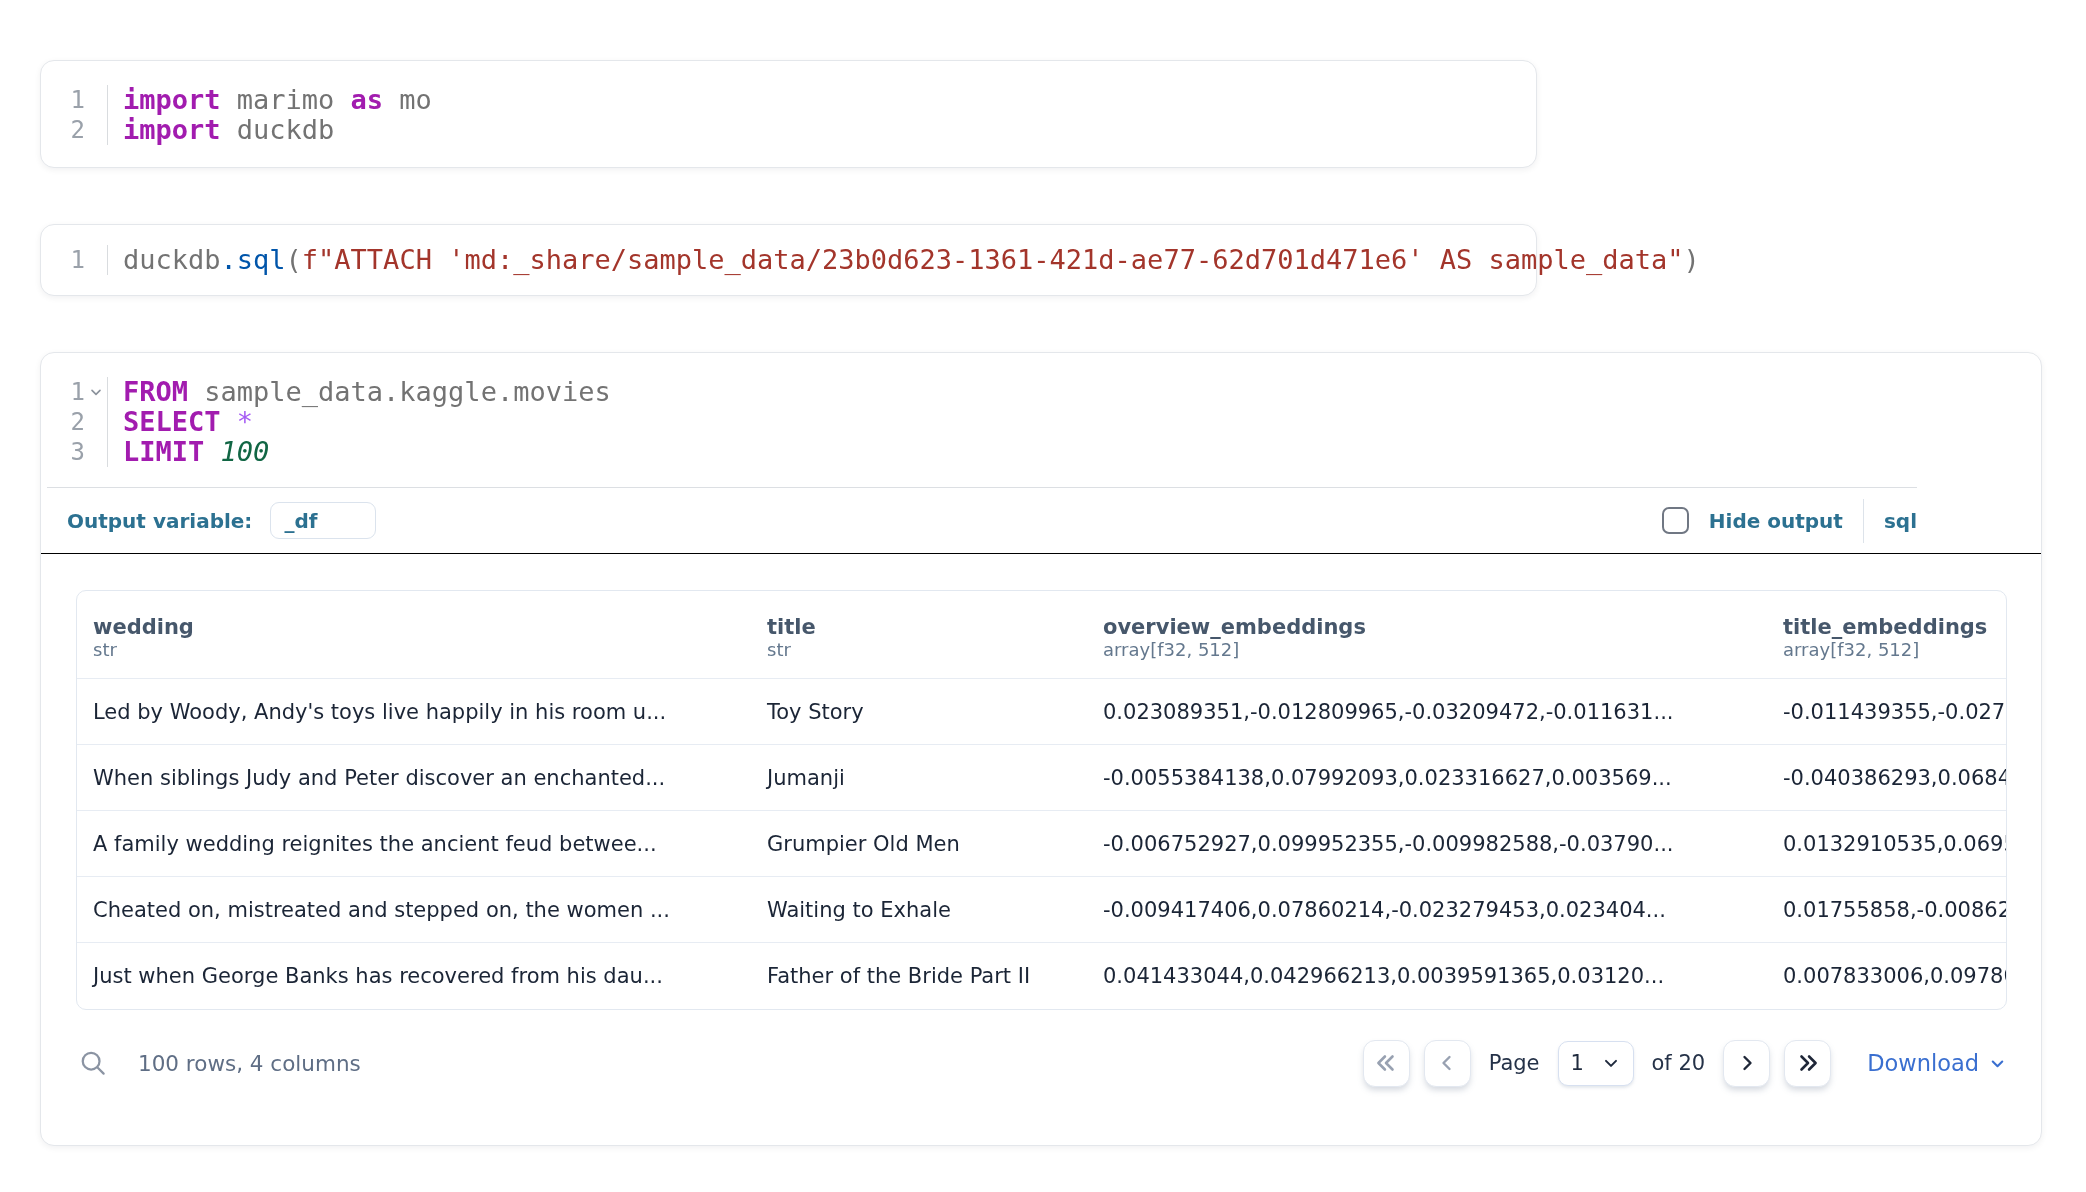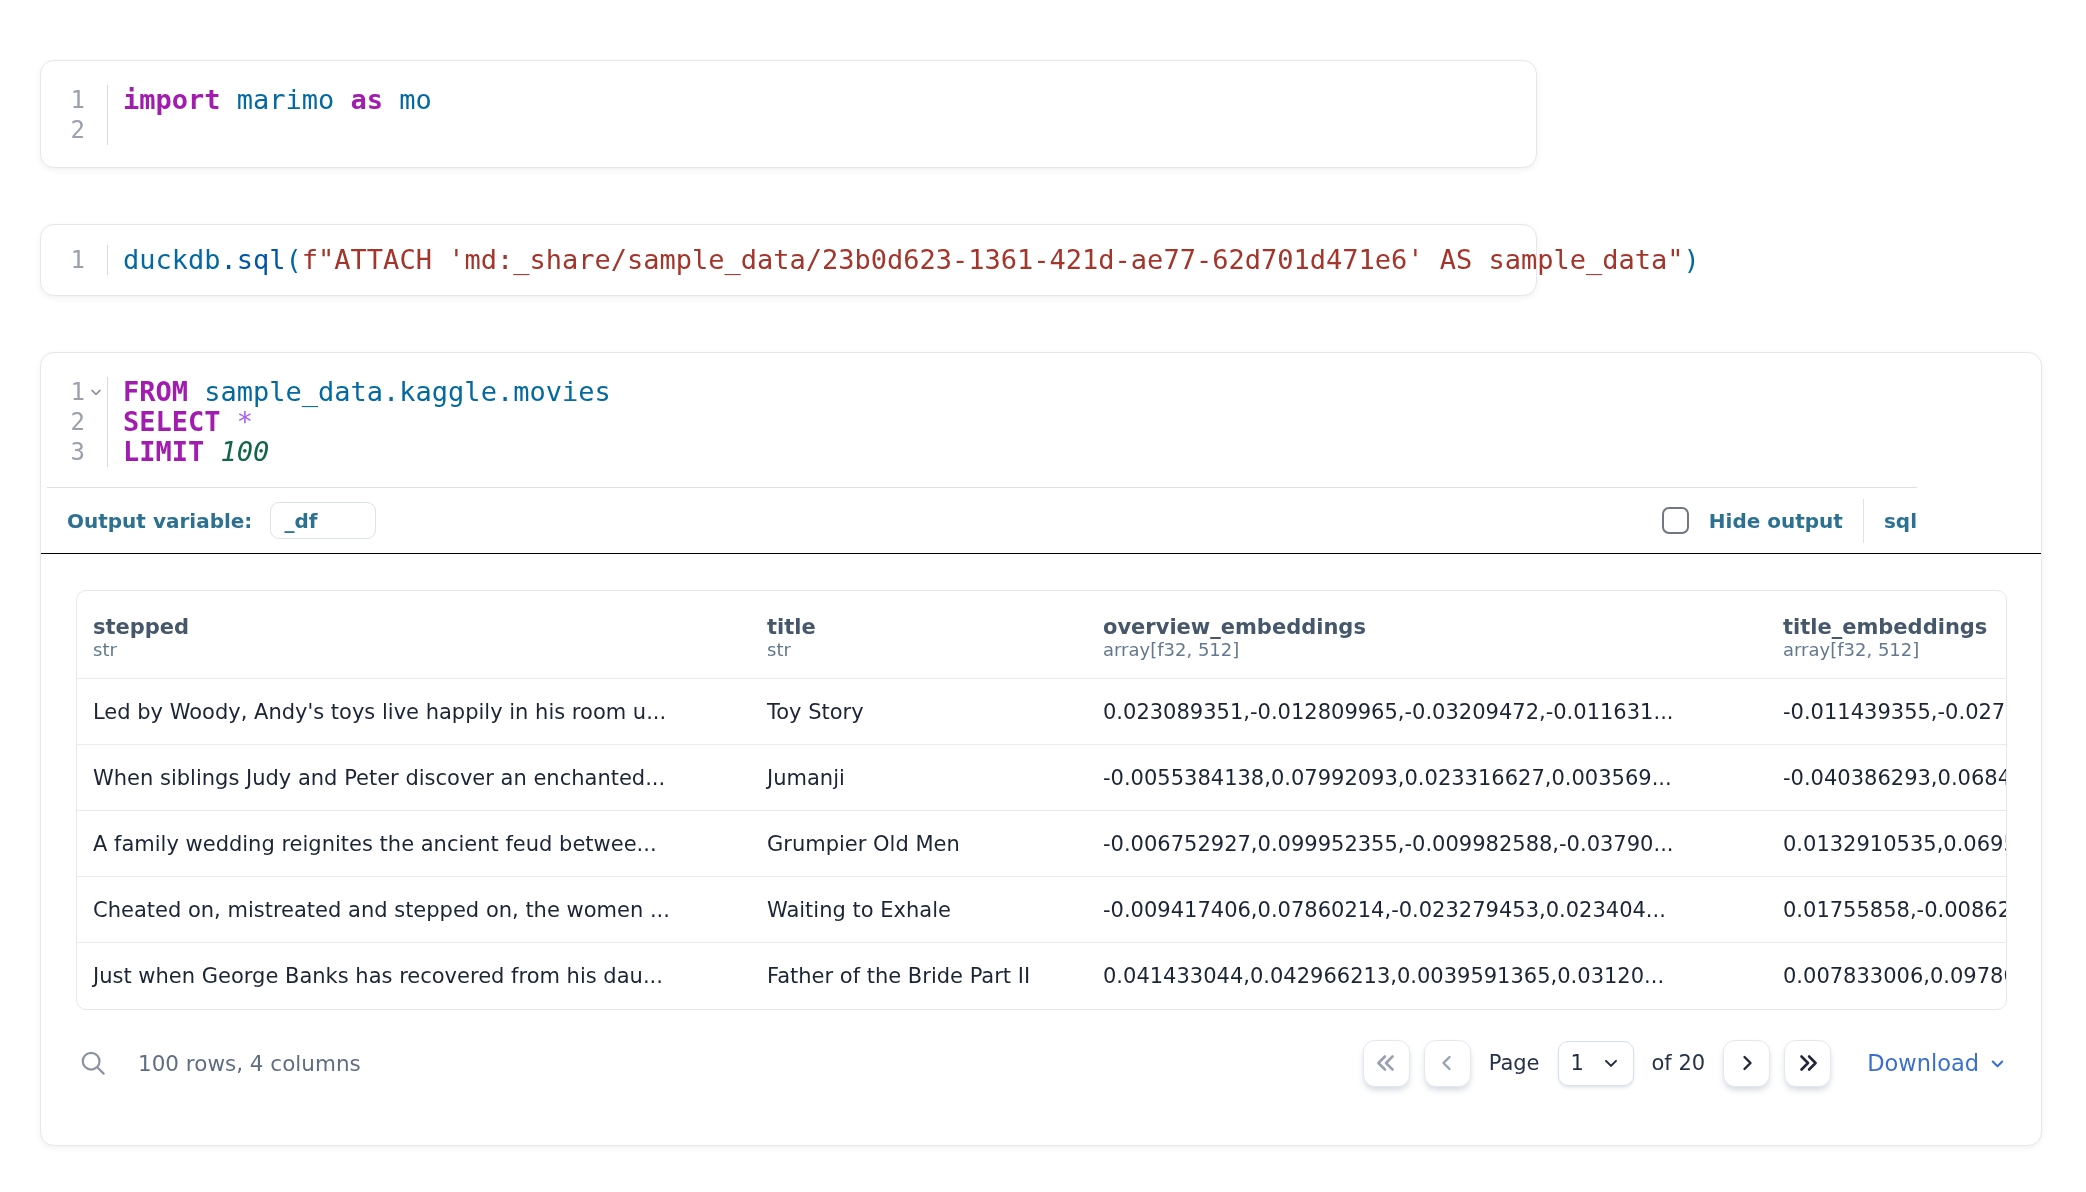--- a/index.html
+++ b/index.html
@@ -23,21 +23,21 @@
   .pad-a { padding: 24px 0 22px; }
   .pad-b { padding: 20px 0 20px; }
   .pad-c { padding: 24px 0 20px; }
   .gutter-col { padding-left: 14px; border-right: 1px solid #d9dcdf; }
   .gutter-line { height: 30px; display: flex; align-items: center; justify-content: flex-end; }
   .line-num { font-size: 24px; color: #9aa1aa; text-align: right; min-width: 30px; }
   .fold-slot { width: 22px; height: 22px; display: inline-flex; align-items: center; justify-content: center; color: #8b929c; }
   .code-col { flex: 1; padding-left: 15px; }
   .code-line { height: 30px; line-height: 30px; font-size: 27px; white-space: pre; color: #111; }
   .tok-kw   { color: #a21caf; font-weight: bold; }
-  .tok-plain{ color: #0369a1; }
+  .tok-plain{ color: #737373; }
   .tok-func { color: #0055aa; }
   .tok-str  { color: #a3352b; }
   .tok-num  { color: #116644; font-style: italic; }
   .tok-op   { color: #a55af4; }
 
   
   .editor-rule { border-top: 1px solid #dcdfe3; margin: 0 124px 0 6px; }
   .meta-row { height: 66px; display: flex; align-items: center;
     padding: 0 124px 0 26px; border-bottom: 1px solid #000000; }
   .meta-label { color: #2c7191; font-weight: bold; font-size: 20px; }
@@ -89,20 +89,21 @@
             <span class="line-num">1</span>
             <span class="fold-slot"></span>
           </div>
           <div class="gutter-line">
             <span class="line-num">2</span>
             <span class="fold-slot"></span>
           </div>
         </div>
         <div class="code-col">
           <div class="code-line"><span class="tok-kw">import</span><span class="tok-plain"> marimo </span><span class="tok-kw">as</span><span class="tok-plain"> mo</span></div>
+          <div class="code-line"><span class="tok-kw">import</span><span class="tok-plain"> duckdb</span></div>
         </div>
       </div>
   </section>
 
   <section class="cell cell-sm">
     <div class="code pad-b" id="code-1">
         <div class="gutter-col">
           <div class="gutter-line">
             <span class="line-num">1</span>
             <span class="fold-slot"></span>
@@ -160,21 +161,21 @@
         <table>
           <colgroup>
               <col class="c1">
               <col class="c2">
               <col class="c3">
               <col class="c4">
             </colgroup>
           <thead id="thead">
               <tr>
                 <th>
-                  <div class="col-name">stepped</div>
+                  <div class="col-name">wedding</div>
                   <div class="col-dtype">str</div>
                 </th>
                 <th>
                   <div class="col-name">title</div>
                   <div class="col-dtype">str</div>
                 </th>
                 <th>
                   <div class="col-name">overview_embeddings</div>
                   <div class="col-dtype">array[f32, 512]</div>
                 </th>

